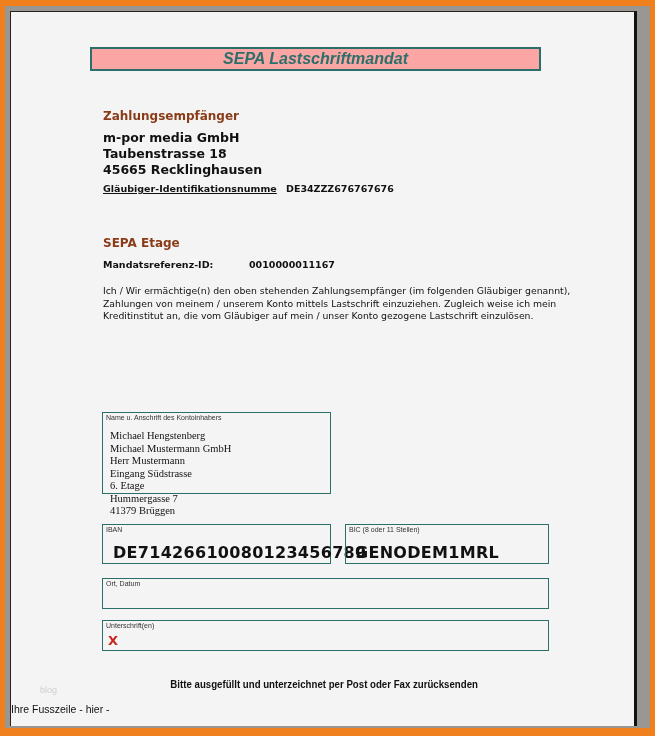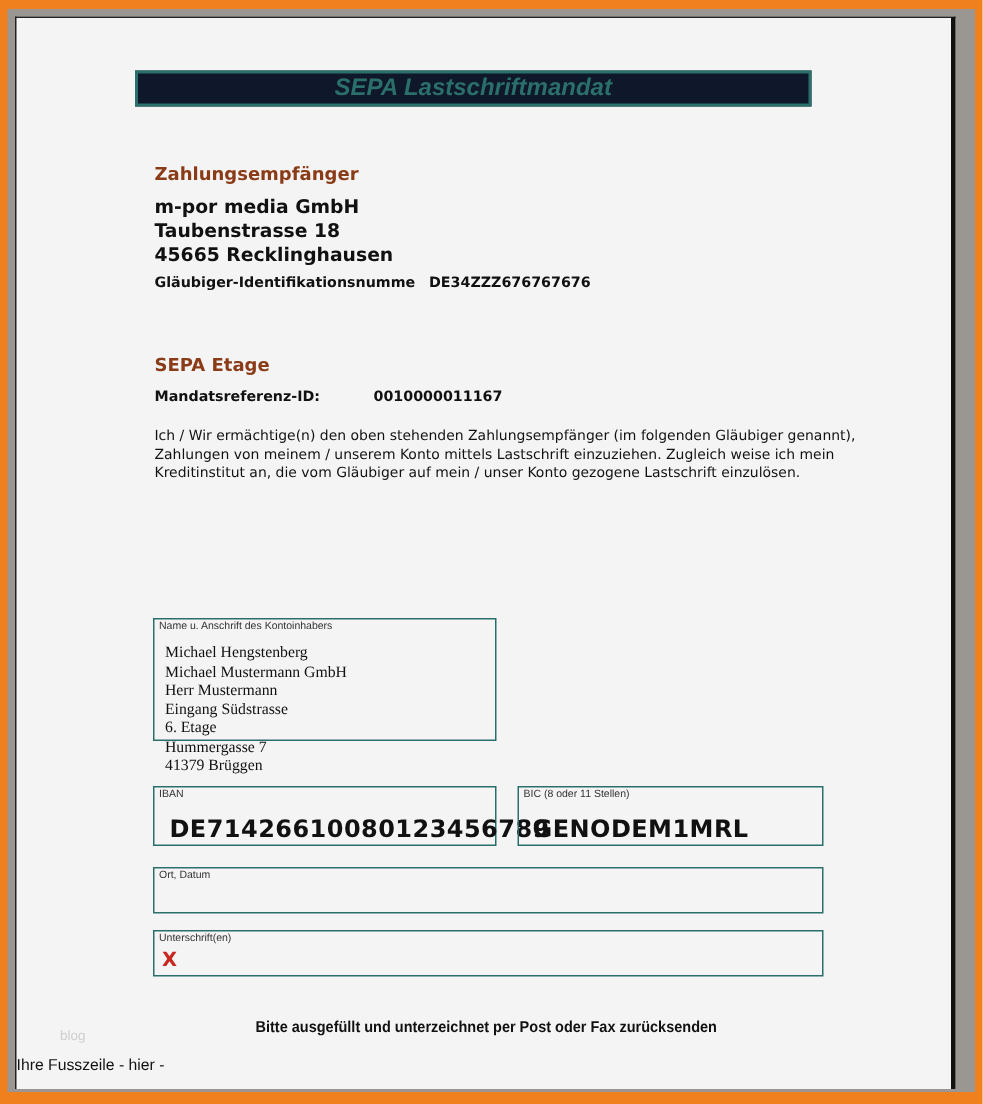--- a/index.html
+++ b/index.html
@@ -18,21 +18,21 @@
       position: absolute; left: 10px; top: 11px; width: 627px; height: 715px;
       background: #f4f4f4;
       border-top: 1px solid #222;
       border-left: 1px solid #222;
       border-right: 3px solid #111;
       box-sizing: border-box;
     }
     .abs { position: absolute; white-space: nowrap; }
     .title-box {
       position: absolute; left: 79px; top: 35px; width: 451px; height: 24px;
-      border: 2px solid #2a6f6a; background: #0f172a;
+      border: 2px solid #2a6f6a; background: #fca5a5;
       box-sizing: border-box;
       display: flex; align-items: center; justify-content: center;
     }
     .title-text {
       font-family: "Liberation Sans", sans-serif;
       font-weight: bold; font-style: italic; font-size: 16px; color: #2a6f6a;
     }
     .section-h {
       font-family: "DejaVu Sans", sans-serif;
       font-weight: bold; font-size: 12px; color: #8a3c18;
@@ -88,21 +88,21 @@
 <div class="page">
 
   <div class="title-box">
     <span class="title-text">SEPA Lastschriftmandat</span>
   </div>
 
   <div class="abs section-h" style="left:92px; top:97px;">Zahlungsempfänger</div>
   <div class="abs company" style="left:92px; top:118px;">m-por media GmbH</div>
   <div class="abs company" style="left:92px; top:134px;">Taubenstrasse 18</div>
   <div class="abs company" style="left:92px; top:150px;">45665 Recklinghausen</div>
-  <div class="abs small-bold" style="left:92px; top:171px;">Gläubiger-Identifikationsnumme</div>
+  <div class="abs small-bold" style="left:92px; top:171px;text-decoration:underline;">Gläubiger-Identifikationsnumme</div>
   <div class="abs small-bold" style="left:275px; top:171px;">DE34ZZZ676767676</div>
 
   <div class="abs section-h" style="left:92px; top:224px;">SEPA Etage</div>
   <div class="abs small-bold" style="left:92px; top:247px;">Mandatsreferenz-ID:</div>
   <div class="abs small-bold" style="left:238px; top:247px;">0010000011167</div>
 
   <div class="abs para" style="left:92px; top:273px;">Ich / Wir ermächtige(n) den oben stehenden Zahlungsempfänger (im folgenden Gläubiger genannt), Zahlungen von meinem / unserem Konto mittels Lastschrift einzuziehen. Zugleich weise ich mein Kreditinstitut an, die vom Gläubiger auf mein / unser Konto gezogene Lastschrift einzulösen.</div>
 
   <div class="field-box" style="left:91px; top:400px; width:229px; height:82px;">
     <span class="field-label">Name u. Anschrift des Kontoinhabers</span>

